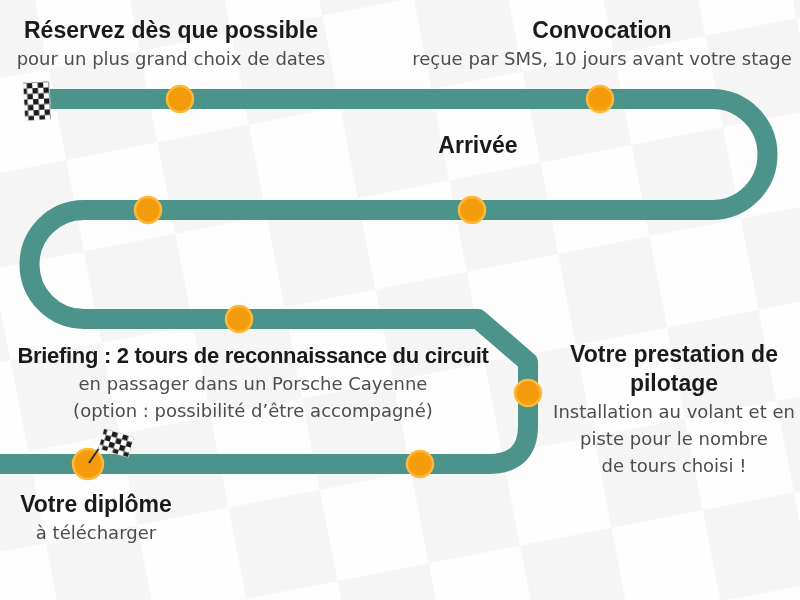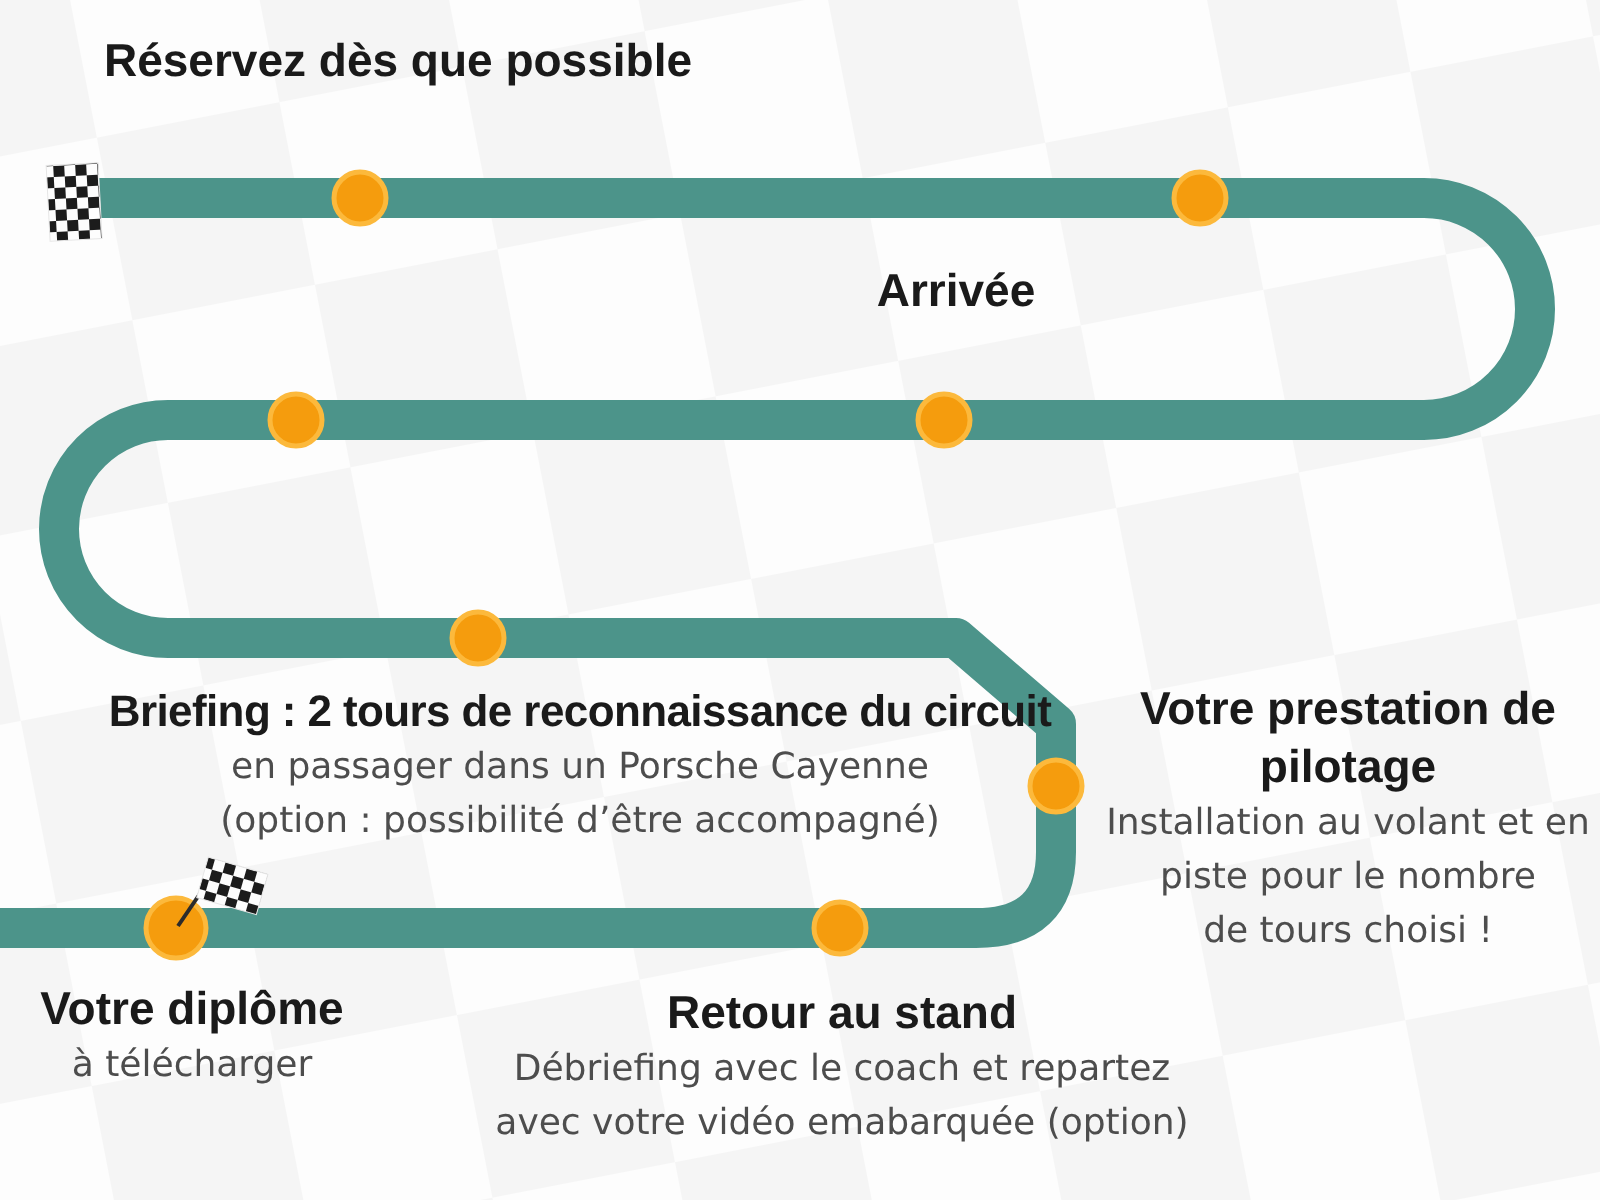--- a/index.html
+++ b/index.html
@@ -71,46 +71,46 @@
     <circle cx="88" cy="464" r="15" stroke-width="2.5" fill="#f59c0d" stroke="#fcb93c"></circle>
 
     <g>
       <line x1="89" y1="463" x2="106" y2="438" stroke-width="2" stroke="#2b2b2b"></line>
       <g transform="rotate(16 104 440)">
         <rect x="101" y="429" width="31" height="21" fill="url(#flagChecker)" stroke="#e6e6e6" stroke-width="0.5"></rect>
       </g>
     </g>
   </svg>
 
-  <div class="step" style="left:28px; top:16px; width:342px;">
+  <div class="step" style="left:0; top:16px; width:342px;">
     <div class="t">Réservez dès que possible</div>
+    <div class="s">pour un plus grand choix de dates</div>
   </div>
 
+  <div class="step" style="left:408px; top:16px; width:388px;">
+    <div class="t">Convocation</div>
+    <div class="s">reçue par SMS, 10 jours avant votre stage</div>
+  </div>
 
 
   <div class="step" style="left:302px; top:131px; width:352px;">
     <div class="t">Arrivée</div>
   </div>
 
-  <div class="step briefing" style="left:0px; top:341px; width:506px;padding-left:37px;">
+  <div class="step briefing" style="left:0px; top:341px; width:506px;">
     <div class="t">Briefing : 2 tours de reconnaissance du circuit</div>
     <div class="s">en passager dans un Porsche Cayenne</div>
     <div class="s">(option : possibilité d’être accompagné)</div>
   </div>
 
   <div class="step pilotage" style="left:545px; top:340px; width:258px;">
     <div class="t">Votre prestation de pilotage</div>
     <div class="s">Installation au volant et en</div>
     <div class="s">piste pour le nombre</div>
     <div class="s">de tours choisi !</div>
   </div>
 
-  <div class="step" style="left:200px; top:492px; width:442px;">
-    <div class="t">Retour au stand</div>
-    <div class="s">Débriefing avec le coach et repartez</div>
-    <div class="s">avec votre vidéo emabarquée (option)</div>
-  </div>
 
   <div class="step" style="left:0px; top:490px; width:192px;text-align:center;">
     <div class="t">Votre diplôme</div>
     <div class="s">à télécharger</div>
   </div>
 </div>
 
 </body></html>

